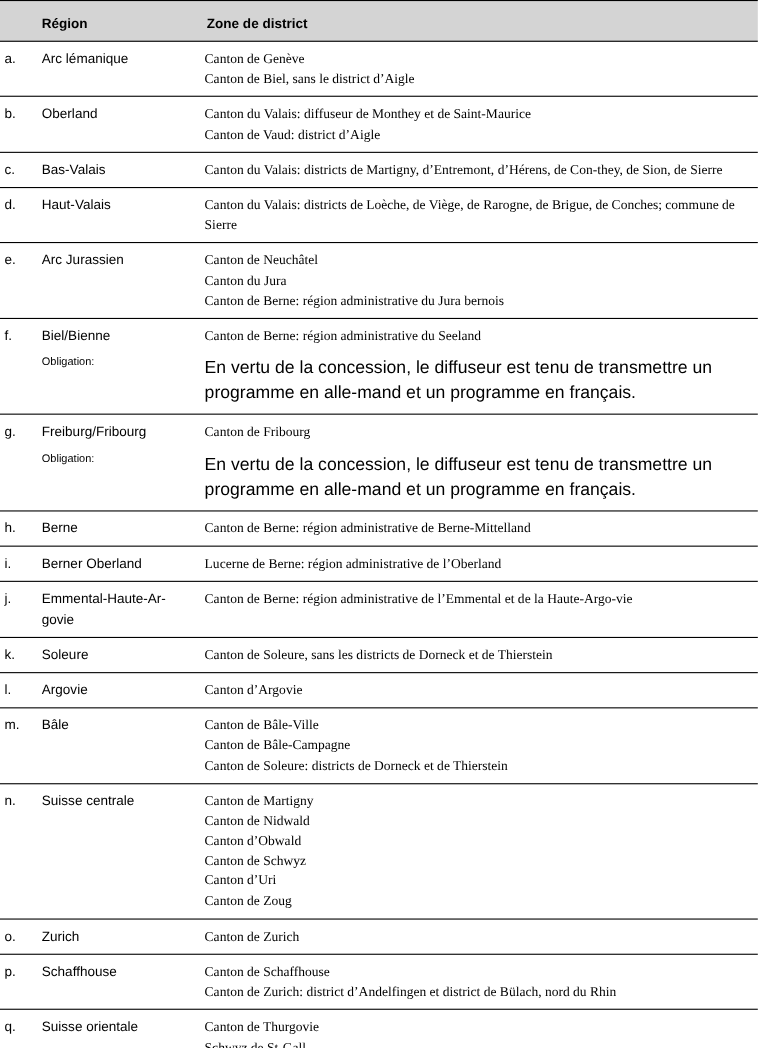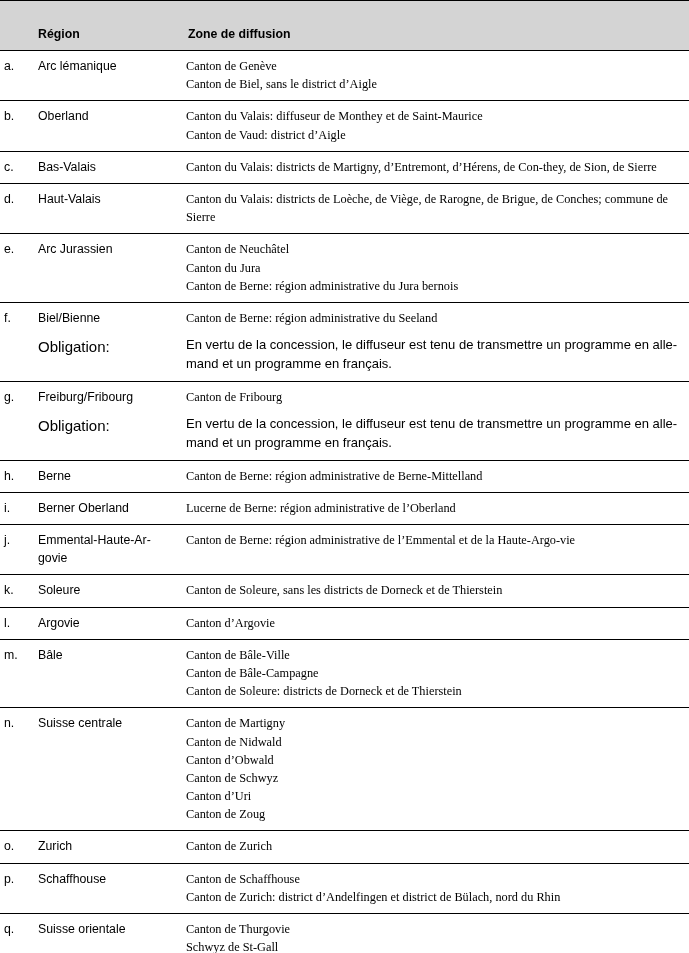--- a/index.html
+++ b/index.html
@@ -31,21 +31,21 @@
   table.diffusion-table col.c-region { width: 150px; }
   table.diffusion-table col.c-zone   { width: 509px; }
 
   thead th {
     background: #d4d4d4;
     border: 1px solid #000000;
     border-left: none;
     border-right: none;
     font-weight: bold;
     text-align: left;
-    padding: 22px 6px 5px 8px;
+    padding: 9px 6px 5px 8px;
     font-size: 12.3px;
     vertical-align: middle;
     height: 22px;
   }
   thead th.h-letter {
     border-right: none;
   }
   tbody td {
     border-top: 1px solid #000000;
     padding: 6px 6px 7px 8px;
@@ -66,45 +66,45 @@
   tbody td.zone {
     padding-left: 6px;
   }
   
   tr.obligation td {
     border-top: none;
     padding-top: 0;
     padding-bottom: 7px;
   }
   tr.obligation td.region {
-    font-size: 15px;
+    font-size: 10px;
     padding-top: 2px;
   }
   tr.obligation td.zone {
-    font-size: 13px;
+    font-size: 16px;
     line-height: 1.45;
     padding-top: 2px;
   }
   .line { display: block; font-family: Liberation Serif, serif; }
 </style>
 </head>
 <body>
 
 <div class="page">
   <table class="diffusion-table">
     <colgroup>
       <col class="c-letter">
       <col class="c-region">
       <col class="c-zone">
     </colgroup>
     <thead>
       <tr>
         <th class="h-letter"></th>
         <th>Région</th>
-        <th>Zone de diffusion</th>
+        <th>Zone de district</th>
       </tr>
     </thead>
     <tbody>
         <tr>
           <td class="letter">a.</td>
           <td class="region">Arc lémanique</td>
           <td class="zone">
             <span class="line">Canton de Genève</span>
             <span class="line">Canton de Biel, sans le district d’Aigle</span>
           </td>

